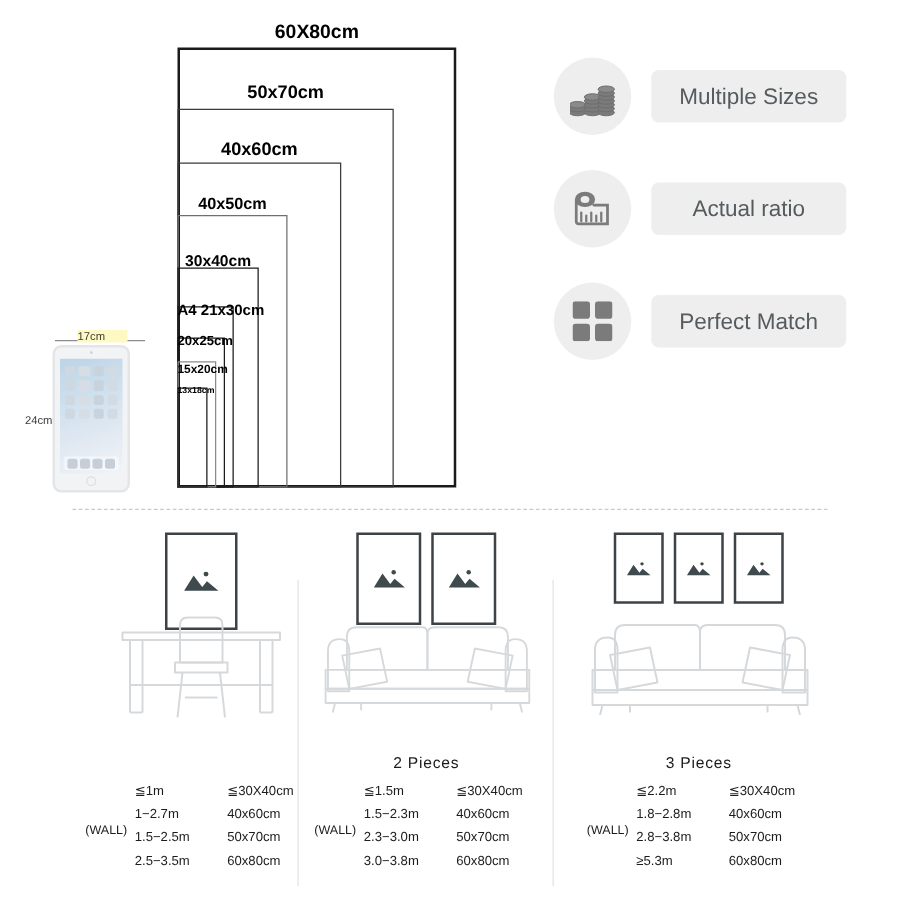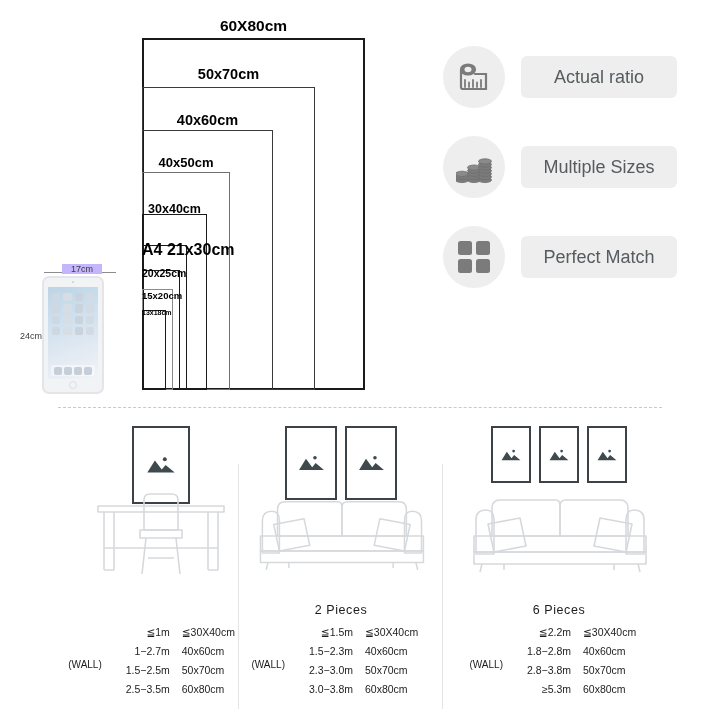--- a/index.html
+++ b/index.html
@@ -32,24 +32,23 @@
   .tab-dim-line-h {
     position: absolute;
     left: 44px; top: 272px;
     width: 72px; height: 0;
     border-top: 1px solid #8d8d8d;
   }
   .tab-dim-label-h {
     position: absolute;
     left: 62px; top: 264px;
     width: 40px;
-    text-align: center;
     font-size: 9px;
     color: #3c3c3c;
-    background: #c4b5fd;
+    background: #fef9c3;
   }
   .tab-dim-line-v {
     position: absolute;
     left: 61px; top: 282px;
     width: 0; height: 110px;
     border-left: 1px solid #8d8d8d;
   }
   .tab-dim-label-v {
     position: absolute;
     left: 14px; top: 331px;
@@ -265,21 +264,20 @@
     text-align: right;
   }
   .spec-rows { display: block; }
   .spec-row {
     display: flex;
     align-items: baseline;
     height: 19px;
   }
   .spec-dist {
     width: 62px;
-    text-align: right;
     font-size: 10.5px;
     color: #1c1c1c;
     padding-right: 12px;
     white-space: nowrap;
   }
   .spec-size {
     width: 72px;
     text-align: left;
     font-size: 10.5px;
     color: #1c1c1c;
@@ -333,49 +331,30 @@
       <div class="size-label" style="left: 142px; width: 223px; top: 17px; font-size: 15.5px; z-index: 60;">60X80cm</div>
       <div class="size-rect" style="left: 142px; top: 87px; width: 173px; height: 303px; border: 1px solid rgb(58, 58, 58); z-index: 11;"></div>
       <div class="size-label" style="left: 142px; width: 173px; top: 66px; font-size: 14.5px; z-index: 61;">50x70cm</div>
       <div class="size-rect" style="left: 142px; top: 130px; width: 131px; height: 260px; border: 1px solid rgb(58, 58, 58); z-index: 12;"></div>
       <div class="size-label" style="left: 142px; width: 131px; top: 112px; font-size: 14.5px; z-index: 62;">40x60cm</div>
       <div class="size-rect" style="left: 142px; top: 172px; width: 88px; height: 218px; border: 1px solid rgb(111, 111, 111); z-index: 13;"></div>
       <div class="size-label" style="left: 142px; width: 88px; top: 155px; font-size: 13px; z-index: 63;">40x50cm</div>
       <div class="size-rect" style="left: 142px; top: 214px; width: 65px; height: 176px; border: 1px solid rgb(26, 26, 26); z-index: 14;"></div>
       <div class="size-label" style="left: 142px; width: 65px; top: 202px; font-size: 12.5px; z-index: 64;">30x40cm</div>
       <div class="size-rect" style="left: 142px; top: 245px; width: 45px; height: 145px; border: 1px solid rgb(26, 26, 26); z-index: 15;"></div>
-      <div class="size-label" style="left: 142px; width: 45px; top: 241px; font-size: 16px; z-index: 65;">A4  21x30cm</div>
+      <div class="size-label" style="left: 142px; width: 45px; top: 241px; font-size: 12px; z-index: 65;">A4  21x30cm</div>
       <div class="size-rect" style="left: 142px; top: 270px; width: 38px; height: 120px; border: 1px solid rgb(26, 26, 26); z-index: 16;"></div>
       <div class="size-label" style="left: 142px; width: 38px; top: 267px; font-size: 10.5px; z-index: 66;">20x25cm</div>
       <div class="size-rect" style="left: 142px; top: 289px; width: 31px; height: 101px; border: 1px solid rgb(138, 138, 138); z-index: 17;"></div>
       <div class="size-label" style="left: 142px; width: 31px; top: 290px; font-size: 9.5px; z-index: 67;">15x20cm</div>
       <div class="size-rect" style="left: 142px; top: 310px; width: 24px; height: 80px; border: 1px solid rgb(26, 26, 26); z-index: 18;"></div>
       <div class="size-label" style="left: 142px; width: 24px; top: 309px; font-size: 7px; z-index: 68;">13x18cm</div>
     </div>
 
   <div id="features">
-      <div class="feature-row">
-        <div class="feature-icon-circle">
-          <div style="position: absolute; left: 0px; top: 0px; width: 62px; height: 62px; display: flex; align-items: center; justify-content: center;">
-            <svg width="36" height="34" viewBox="0 0 36 34">
-              <g fill="none" stroke="#7b7b7b" stroke-width="2.2" stroke-linecap="round">
-                <ellipse cx="12" cy="9.5" rx="7" ry="5" fill="#7b7b7b" stroke="#7b7b7b"></ellipse>
-                <ellipse cx="12" cy="9.5" rx="2.4" ry="1.7" fill="#eeeeee" stroke="#eeeeee"></ellipse>
-                <path d="M5 10 L5 27 Q5 29 7 29 L30 29 L30 14 L19 14"></path>
-                <line x1="9" y1="27" x2="9" y2="20" stroke-width="1.8"></line>
-                <line x1="13" y1="27" x2="13" y2="22.5" stroke-width="1.8"></line>
-                <line x1="17" y1="27" x2="17" y2="20" stroke-width="1.8"></line>
-                <line x1="21" y1="27" x2="21" y2="22.5" stroke-width="1.8"></line>
-                <line x1="25" y1="27" x2="25" y2="20" stroke-width="1.8"></line>
-              </g>
-            </svg>
-          </div>
-        </div>
-        <div class="feature-pill">Actual ratio</div>
-      </div>
       <div class="feature-row">
         <div class="feature-icon-circle">
           <div style="position: absolute; left: 0px; top: 0px; width: 62px; height: 62px; display: flex; align-items: center; justify-content: center;">
             <svg width="36" height="34" viewBox="0 0 36 34">
               <g fill="#7b7b7b" stroke="#6e6e6e" stroke-width=".8">
                 <ellipse cx="6" cy="30" rx="6.5" ry="2.6" fill="#7b7b7b"></ellipse>
                 <ellipse cx="6" cy="26.9" rx="6.5" ry="2.6" fill="#7b7b7b"></ellipse>
                 <ellipse cx="6" cy="23.8" rx="6.5" ry="2.6" fill="#8a8a8a"></ellipse>
                 <ellipse cx="18" cy="30" rx="6.5" ry="2.6" fill="#7b7b7b"></ellipse>
                 <ellipse cx="18" cy="26.9" rx="6.5" ry="2.6" fill="#7b7b7b"></ellipse>
@@ -391,20 +370,39 @@
                 <ellipse cx="29" cy="11.399999999999999" rx="6.5" ry="2.6" fill="#8a8a8a"></ellipse>
               </g>
             </svg>
           </div>
         </div>
         <div class="feature-pill">Multiple Sizes</div>
       </div>
       <div class="feature-row">
         <div class="feature-icon-circle">
           <div style="position: absolute; left: 0px; top: 0px; width: 62px; height: 62px; display: flex; align-items: center; justify-content: center;">
+            <svg width="36" height="34" viewBox="0 0 36 34">
+              <g fill="none" stroke="#7b7b7b" stroke-width="2.2" stroke-linecap="round">
+                <ellipse cx="12" cy="9.5" rx="7" ry="5" fill="#7b7b7b" stroke="#7b7b7b"></ellipse>
+                <ellipse cx="12" cy="9.5" rx="2.4" ry="1.7" fill="#eeeeee" stroke="#eeeeee"></ellipse>
+                <path d="M5 10 L5 27 Q5 29 7 29 L30 29 L30 14 L19 14"></path>
+                <line x1="9" y1="27" x2="9" y2="20" stroke-width="1.8"></line>
+                <line x1="13" y1="27" x2="13" y2="22.5" stroke-width="1.8"></line>
+                <line x1="17" y1="27" x2="17" y2="20" stroke-width="1.8"></line>
+                <line x1="21" y1="27" x2="21" y2="22.5" stroke-width="1.8"></line>
+                <line x1="25" y1="27" x2="25" y2="20" stroke-width="1.8"></line>
+              </g>
+            </svg>
+          </div>
+        </div>
+        <div class="feature-pill">Actual ratio</div>
+      </div>
+      <div class="feature-row">
+        <div class="feature-icon-circle">
+          <div style="position: absolute; left: 0px; top: 0px; width: 62px; height: 62px; display: flex; align-items: center; justify-content: center;">
             <svg width="32" height="32" viewBox="0 0 32 32">
               <g fill="#7b7b7b">
                 <rect x="0" y="0" width="14" height="14" rx="2.5"></rect>
                 <rect x="18" y="0" width="14" height="14" rx="2.5"></rect>
                 <rect x="0" y="18" width="14" height="14" rx="2.5"></rect>
                 <rect x="18" y="18" width="14" height="14" rx="2.5"></rect>
               </g>
             </svg>
           </div>
         </div>
@@ -573,21 +571,21 @@
               <path d="M162 30 Q162 20 170 20 Q180 20 180 30 L180 64 L162 64 Z"></path>
               <path d="M24 34 L56 28 L62 56 L30 62 Z"></path>
               <path d="M136 28 L168 34 L162 62 L130 56 Z"></path>
               <path d="M10 46 L182 46 L182 62 L10 62 Z"></path>
               <path d="M10 62 L182 62 L182 74 L10 74 Z"></path>
               <path d="M18 74 L16 82 M40 74 L40 80 M150 74 L150 80 M174 74 L176 82"></path>
             </g>
           </svg>
         </div>
       </div>
-      <div class="panel-title">6 Pieces</div>
+      <div class="panel-title">3 Pieces</div>
       <div class="spec-table">
         <div class="wall-tag">(WALL)</div>
         <div class="spec-rows">
           <div class="spec-row">
             <div class="spec-dist">≦2.2m</div>
             <div class="spec-size">≦30X40cm</div>
           </div>
           <div class="spec-row">
             <div class="spec-dist">1.8−2.8m</div>
             <div class="spec-size">40x60cm</div>

